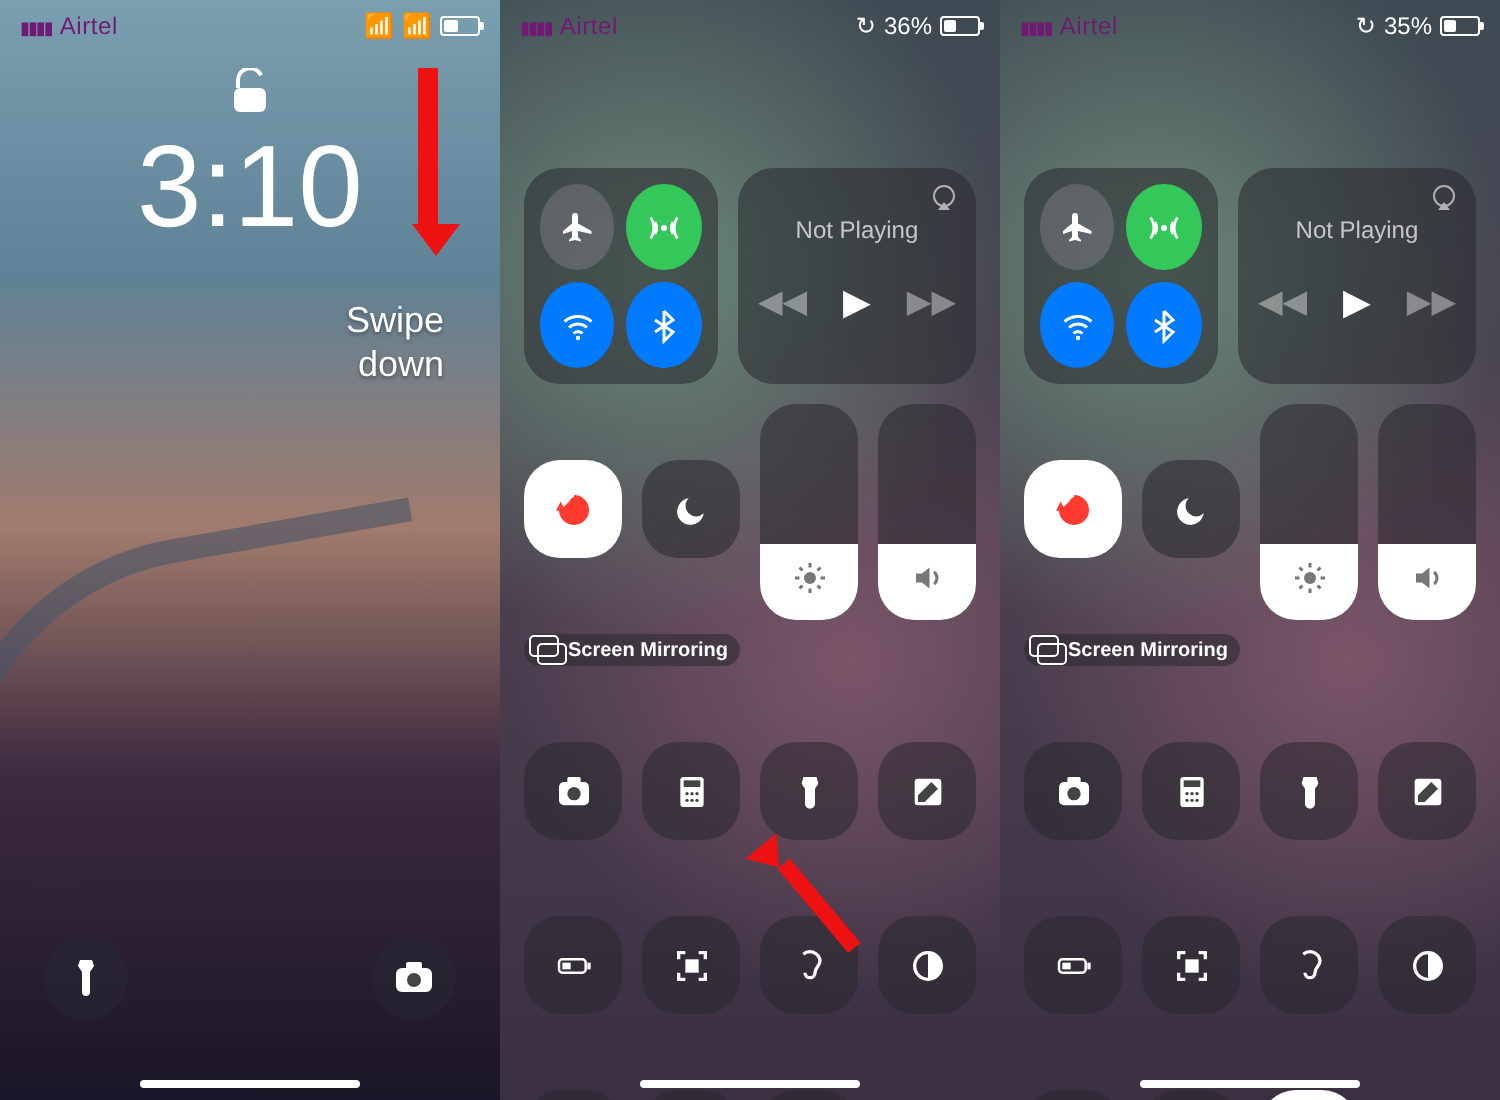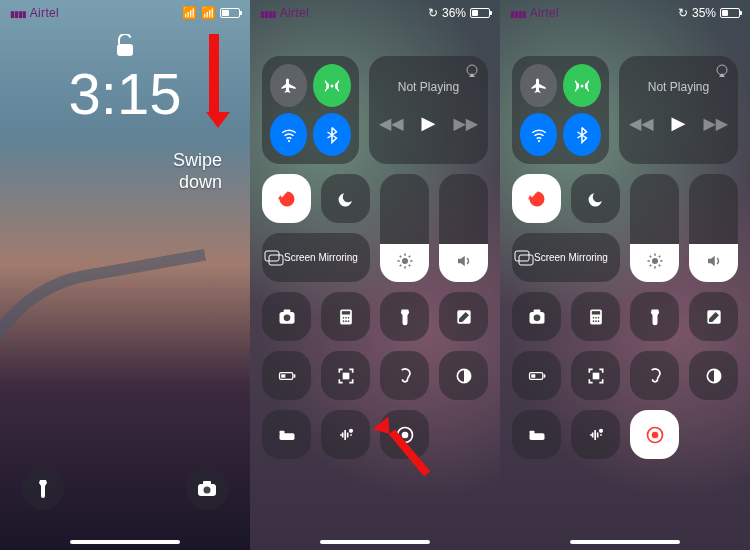--- a/index.html
+++ b/index.html
@@ -23,32 +23,32 @@
   .arrow-down .shaft{width:10px;height:78px;background:#e11;margin:0 auto;}
   .arrow-down .head{width:0;height:0;border-left:12px solid transparent;border-right:12px solid transparent;border-top:16px solid #e11;margin:0 auto;}
   .dock-btn{position:absolute;bottom:40px;width:42px;height:42px;border-radius:50%;background:rgba(40,40,50,.55);display:flex;align-items:center;justify-content:center;z-index:3;}
   .flash-btn{left:22px;} .cam-btn{right:22px;}
   .home-ind{position:absolute;bottom:6px;left:50%;transform:translateX(-50%);width:110px;height:4px;background:#fff;border-radius:3px;z-index:3;}
 
   
   .cc-bg{position:absolute;inset:0;background:radial-gradient(circle at 30% 25%,#6b8a7a 0%,rgba(107,138,122,0) 40%),radial-gradient(circle at 70% 60%,#7a5568 0%,rgba(122,85,104,0) 45%),linear-gradient(180deg,#3f4a52 0%,#4d4150 50%,#3a3042 100%);filter:blur(0px);}
   .cc{position:absolute;top:56px;left:12px;right:12px;bottom:14px;}
   .row{display:flex;gap:10px;margin-bottom:10px;}
-  .tile{background:rgba(40,40,45,.55);border-radius:18px;position:relative;}
+  .tile{background:rgba(40,40,45,.55);border-radius:18px;position:relative;margin-top:28px;}
   .conn{width:108px;height:108px;display:grid;grid-template-columns:1fr 1fr;grid-template-rows:1fr 1fr;padding:8px;gap:6px;}
   .circ{border-radius:50%;display:flex;align-items:center;justify-content:center;}
   .c-off{background:rgba(120,120,130,.55);} .c-green{background:#34c759;} .c-blue{background:#007aff;}
   .media{flex:1;height:108px;padding:10px;display:flex;flex-direction:column;}
   .np-title{color:rgba(255,255,255,.7);font-size:12px;text-align:center;margin-top:14px;}
   .np-ctrl{display:flex;justify-content:center;align-items:center;gap:18px;margin-top:18px;color:#fff;}
   .airplay-ic{position:absolute;top:8px;right:8px;opacity:.6;}
   .sq{width:49px;height:49px;display:flex;align-items:center;justify-content:center;}
   .sq-active{background:#fff;} .sq-active svg *{stroke:#ff3b30;fill:#ff3b30;}
   .sq-rec-active{background:#fff;}
-  .mirror{flex:1;height:49px;display:flex;align-items:center;gap:0;padding:0 2px;color:#fff;}
+  .mirror{flex:1;height:49px;display:flex;align-items:center;gap:0;padding:0 2px;color:#fff;font-weight:bold;}
   .mirror .lbl{font-size:10px;line-height:1.1;}
   .slider{width:49px;height:108px;background:rgba(40,40,45,.55);border-radius:18px;position:relative;display:flex;align-items:flex-end;justify-content:center;overflow:hidden;}
   .slider .fill-s{position:absolute;left:0;right:0;bottom:0;background:#fff;}
   .slider .ic{position:absolute;bottom:12px;z-index:2;}
   .grid4{display:grid;grid-template-columns:repeat(4,49px);gap:10px;}
   .ic-sm{width:18px;height:18px;} .ic-md{width:20px;height:20px;}
   .arrow-diag{position:absolute;bottom:68px;left:148px;transform:rotate(-40deg);z-index:6;}
   .arrow-diag .shaft{width:8px;height:55px;background:#e11;margin:0 auto;}
   .arrow-diag .head{width:0;height:0;border-left:10px solid transparent;border-right:10px solid transparent;border-top:14px solid #e11;margin-left:-6px;}
   svg{display:block;}
@@ -67,21 +67,21 @@
       <span class="bat">
         <span class="fill" style="width:40%"></span>
       </span>
   </div>
   <div class="lock-icon">
     <svg width="20" height="24" viewBox="0 0 20 24">
         <path d="M4 10V6a6 6 0 0 1 11.5-2.3" stroke="#fff" stroke-width="2" fill="none"></path>
         <rect x="2" y="10" width="16" height="12" rx="3" fill="#fff"></rect>
       </svg>
   </div>
-  <div class="lock-time">3:15</div>
+  <div class="lock-time">3:10</div>
   <div class="arrow-down">
       <div class="shaft"></div>
       <div class="head"></div>
     </div>
   <div class="annot" style="white-space:pre">Swipe
 down</div>
   <div class="dock-btn flash-btn">
     <svg width="16" height="20" viewBox="0 0 16 20">
         <path d="M5 1h6l1 3-2 3v10a2 2 0 0 1-4 0V7L4 4z" fill="#fff"></path>
       </svg>

